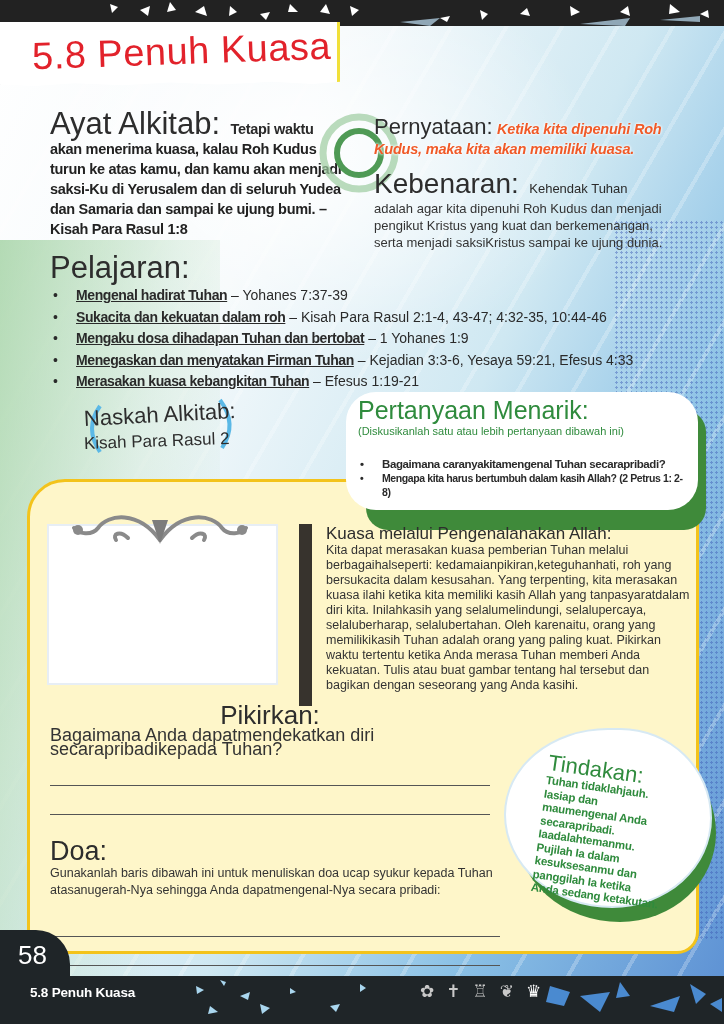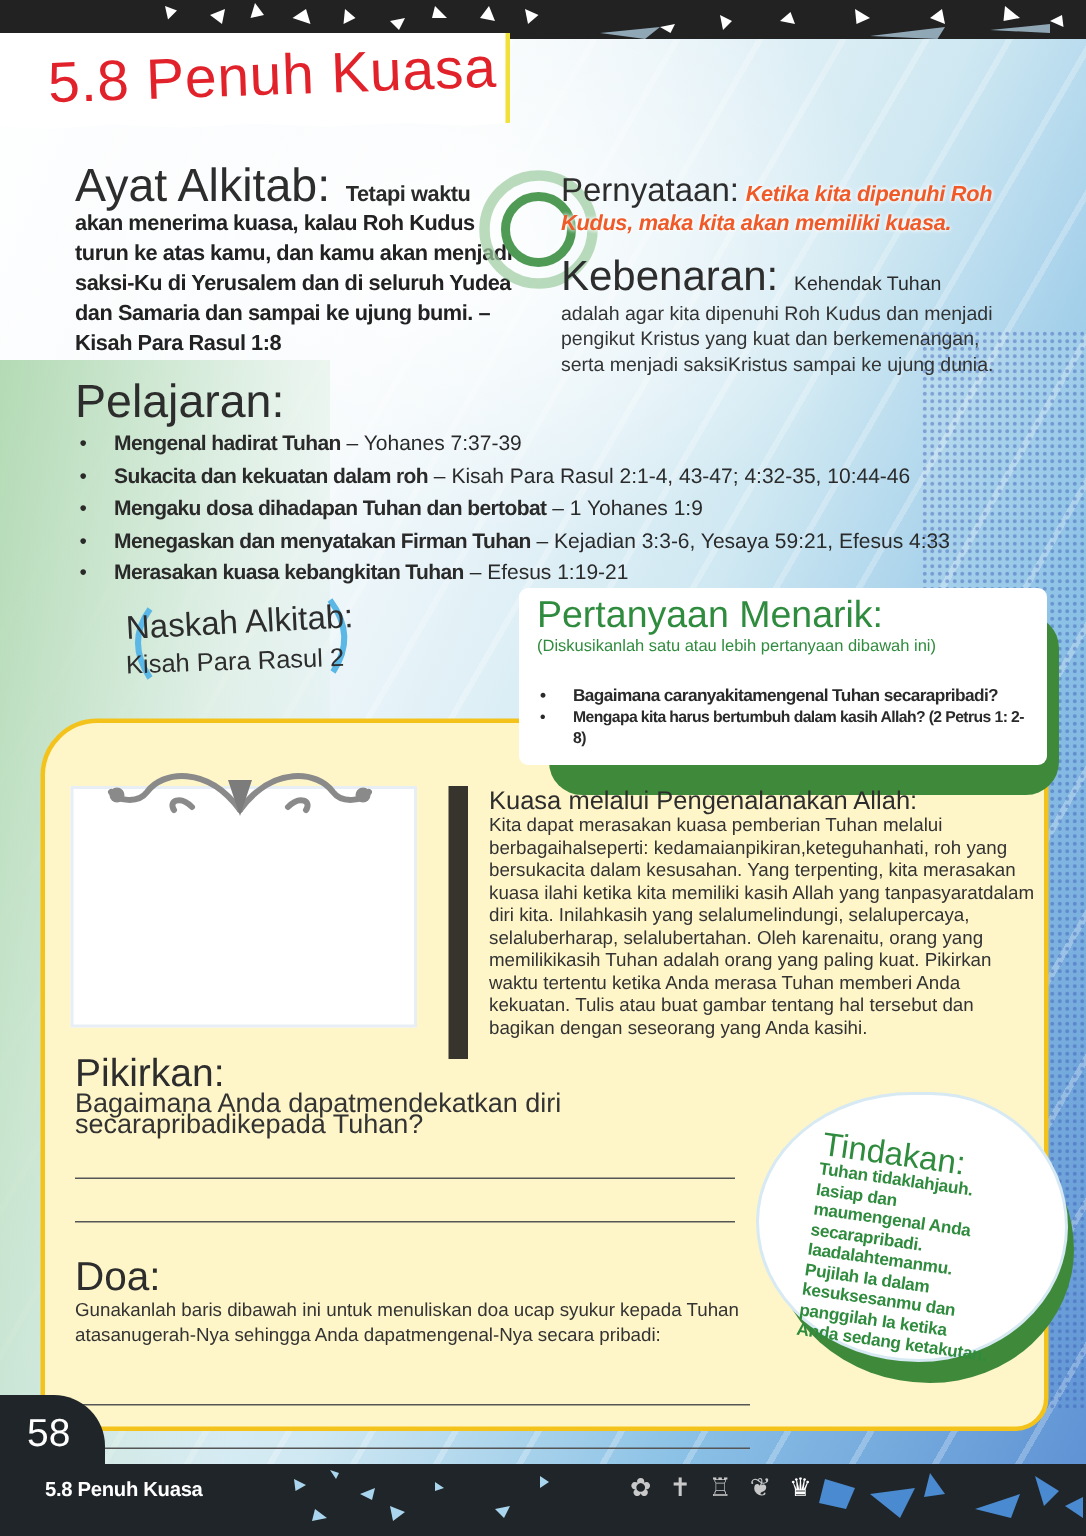--- a/index.html
+++ b/index.html
@@ -72,36 +72,36 @@
   .kebenaran { position: absolute; left: 374px; top: 168px; width: 300px; }
   .kebenaran .lbl { font-size: 28px; color: #2d2d2d; display: inline; }
   .kebenaran .first { font-size: 13px; margin-left: 6px; }
   .kebenaran .rest { font-size: 13px; line-height: 17px; color: #333; }
 
   
   .pelajaran { position: absolute; left: 50px; top: 252px; width: 640px; }
   .pelajaran ul { list-style: none; margin-top: 2px; }
   .pelajaran li { font-size: 14px; line-height: 21.5px; position: relative; padding-left: 26px; color: #2a2a2a; }
   .pelajaran li::before { content: "•"; position: absolute; left: 3px; top: 0; }
-  .pelajaran li b { letter-spacing: -0.4px; }
+  .pelajaran li b { letter-spacing: -0.4px; text-decoration: underline; }
 
   
   .naskah { position: absolute; left: 84px; top: 406px; width: 220px; }
   .naskah .t1 { font-size: 22px; color: #2d2d2d; transform: rotate(-3deg); transform-origin: left; }
   .naskah .t2 { font-size: 17px; color: #2d2d2d; margin-top: 2px; transform: rotate(-2deg); transform-origin: left; }
   .naskah-arcs { position: absolute; left: 82px; top: 398px; width: 160px; height: 60px; pointer-events: none; }
 
   
   .pert-shadow {
     position: absolute; left: 358px; top: 400px; width: 340px; height: 120px;
     background: #3f8a3a; border-radius: 22px; transform: translate(8px,10px);
   }
   .pert {
     position: absolute; left: 346px; top: 392px; width: 352px; height: 118px;
-    background: #fff; border-radius: 6px; padding: 4px 12px;
+    background: #fff; border-radius: 30px; padding: 4px 12px;
   }
   .pert .t { font-size: 25px; color: #2f8b3d; line-height: 28px; }
   .pert .sub { font-size: 11px; color: #2f8b3d; margin-top: 1px; }
   .pert ul { list-style: none; margin-top: 20px; }
   .pert li { font-size: 11.5px; font-weight: bold; line-height: 14px; position: relative; padding-left: 24px; letter-spacing: -0.4px; color: #2a2a2a; }
   .pert li::before { content: "•"; position: absolute; left: 2px; }
   .pert li.small { font-size: 10.5px; }
 
   
   .card {
@@ -115,21 +115,21 @@
     background: #fff; border: 2px solid #e7eef5;
   }
   .ornament { position: absolute; left: 68px; top: 500px; width: 184px; height: 50px; }
   .vbar { position: absolute; left: 299px; top: 524px; width: 13px; height: 182px; background: #37332d; }
 
   .kuasa { position: absolute; left: 326px; top: 524px; width: 370px; }
   .kuasa .t { font-size: 17px; color: #2d2d2d; line-height: 19px; }
   .kuasa .body { font-size: 12.5px; line-height: 15px; color: #333; }
 
   .pikirkan { position: absolute; left: 50px; top: 702px; width: 440px; }
-  .pikirkan .t { font-size: 26px; color: #2d2d2d; line-height: 26px; }
+  .pikirkan .t { font-size: 26px; color: #2d2d2d; line-height: 26px; text-align: center; }
   .pikirkan .q { font-size: 18px; line-height: 14px; color: #333; }
   .write-line { position: absolute; left: 50px; width: 440px; border-top: 1px solid #555; height: 0; }
 
   .doa { position: absolute; left: 50px; top: 838px; width: 460px; }
   .doa .t { font-size: 27px; color: #2d2d2d; line-height: 27px; }
   .doa .q { font-size: 12.5px; line-height: 17px; color: #333; }
 
   
   .tind-shadow {
     position: absolute; left: 512px; top: 738px; width: 200px; height: 178px;

